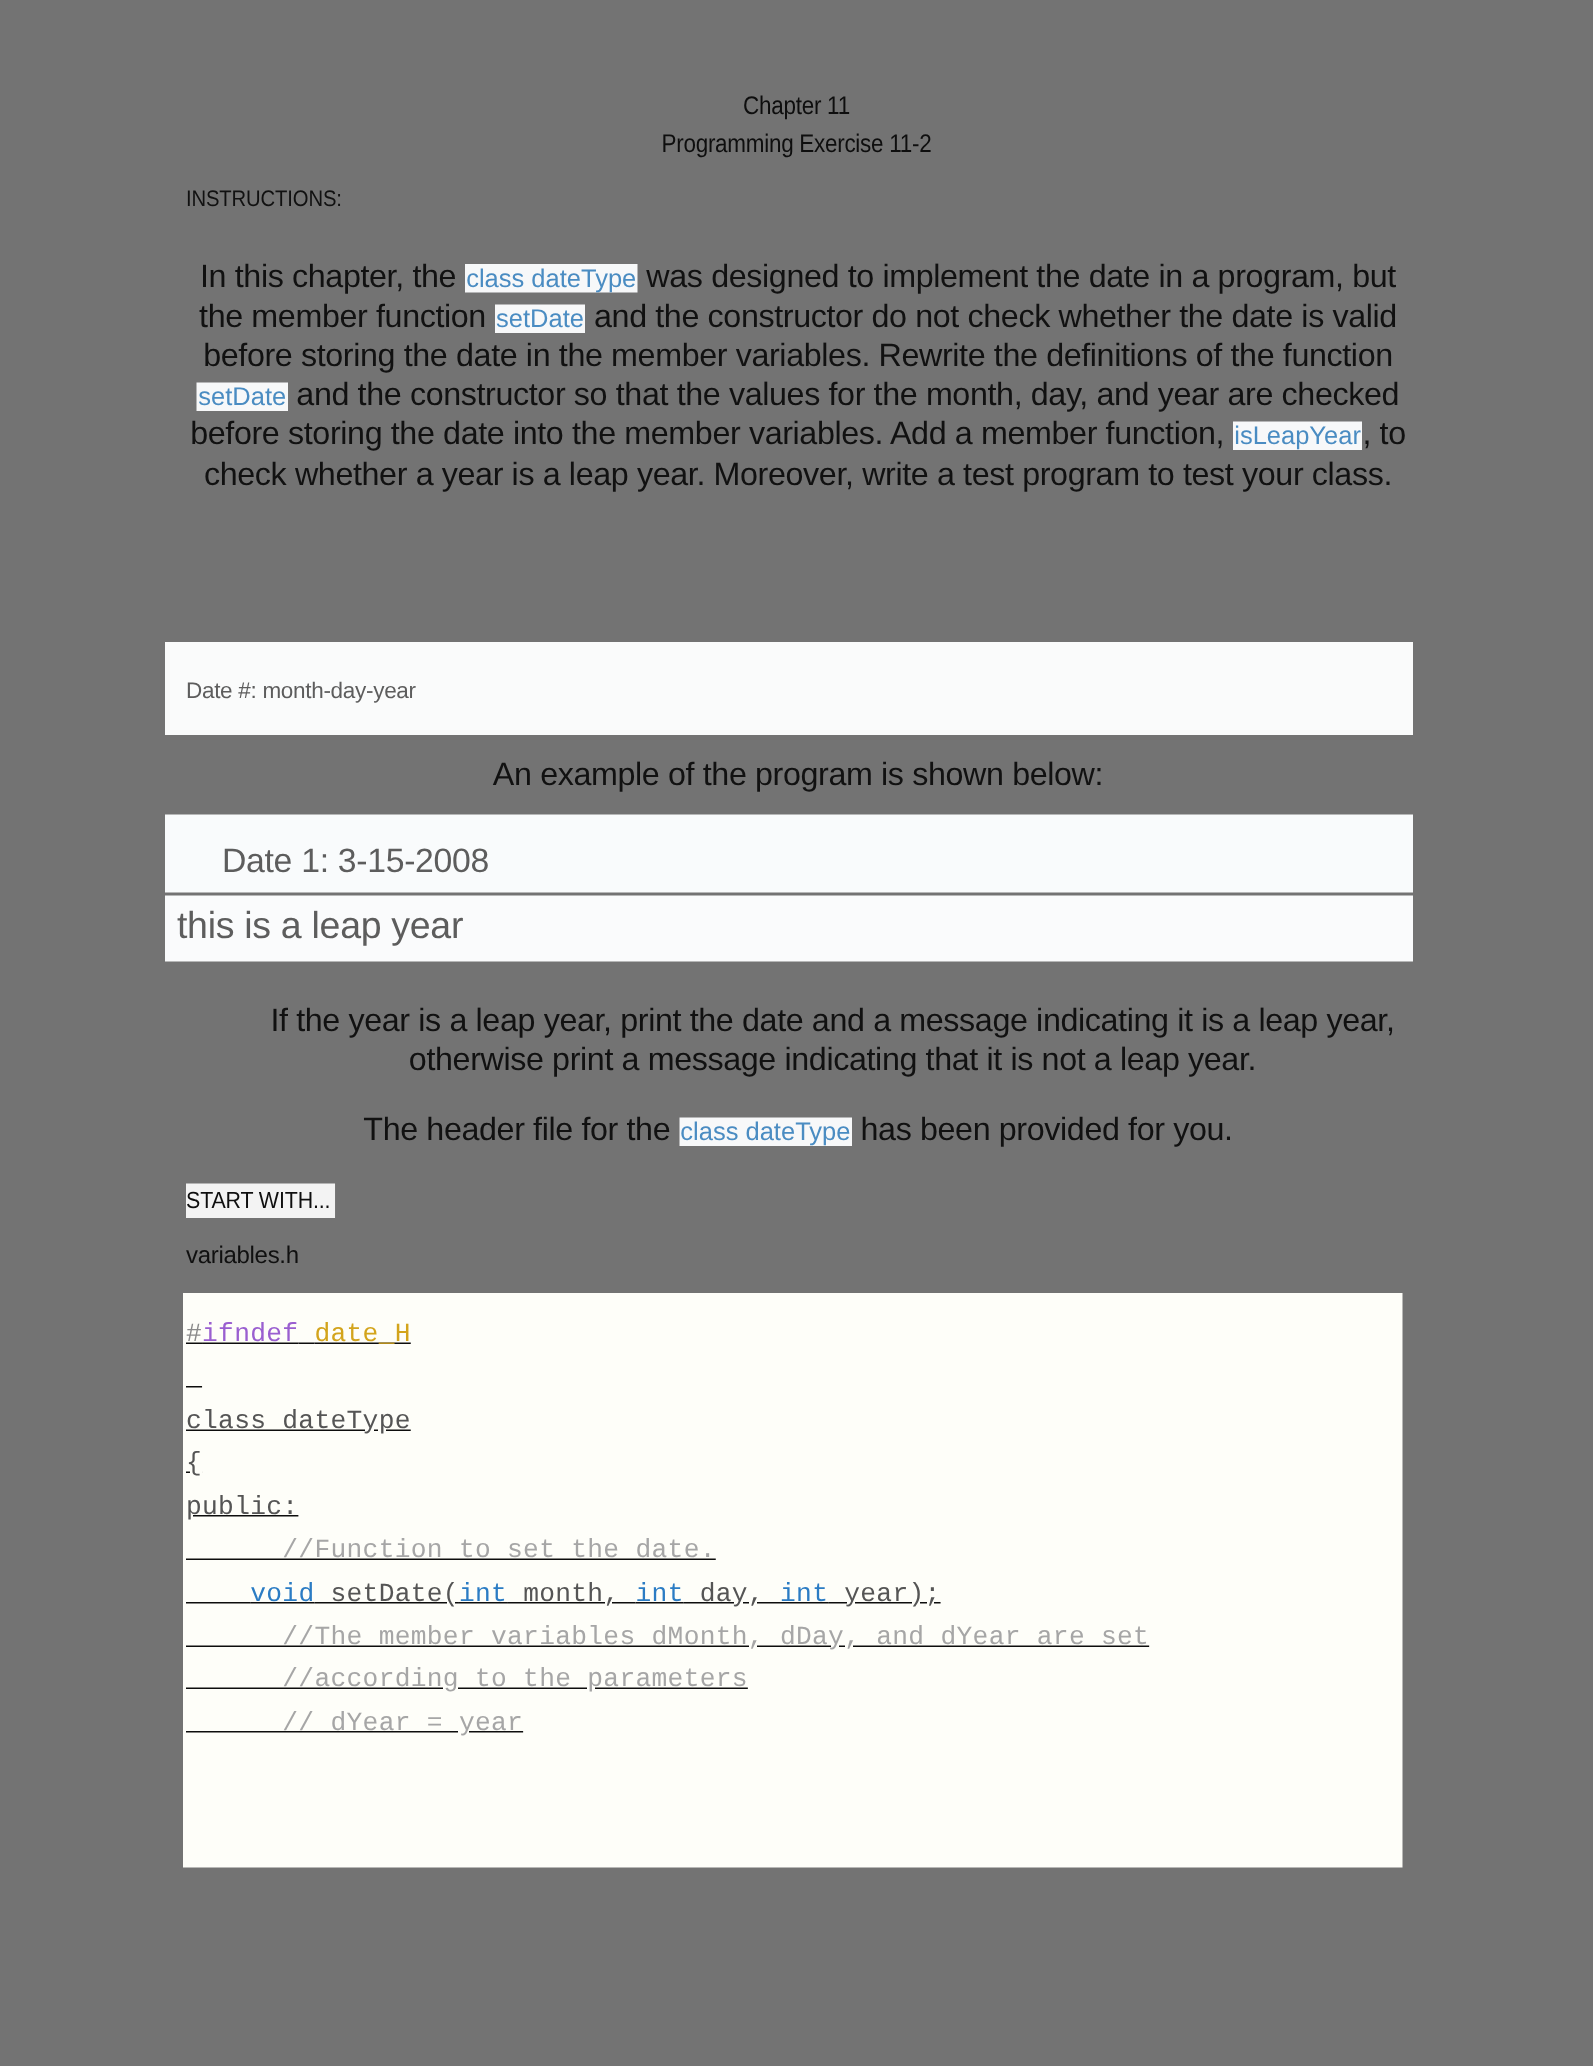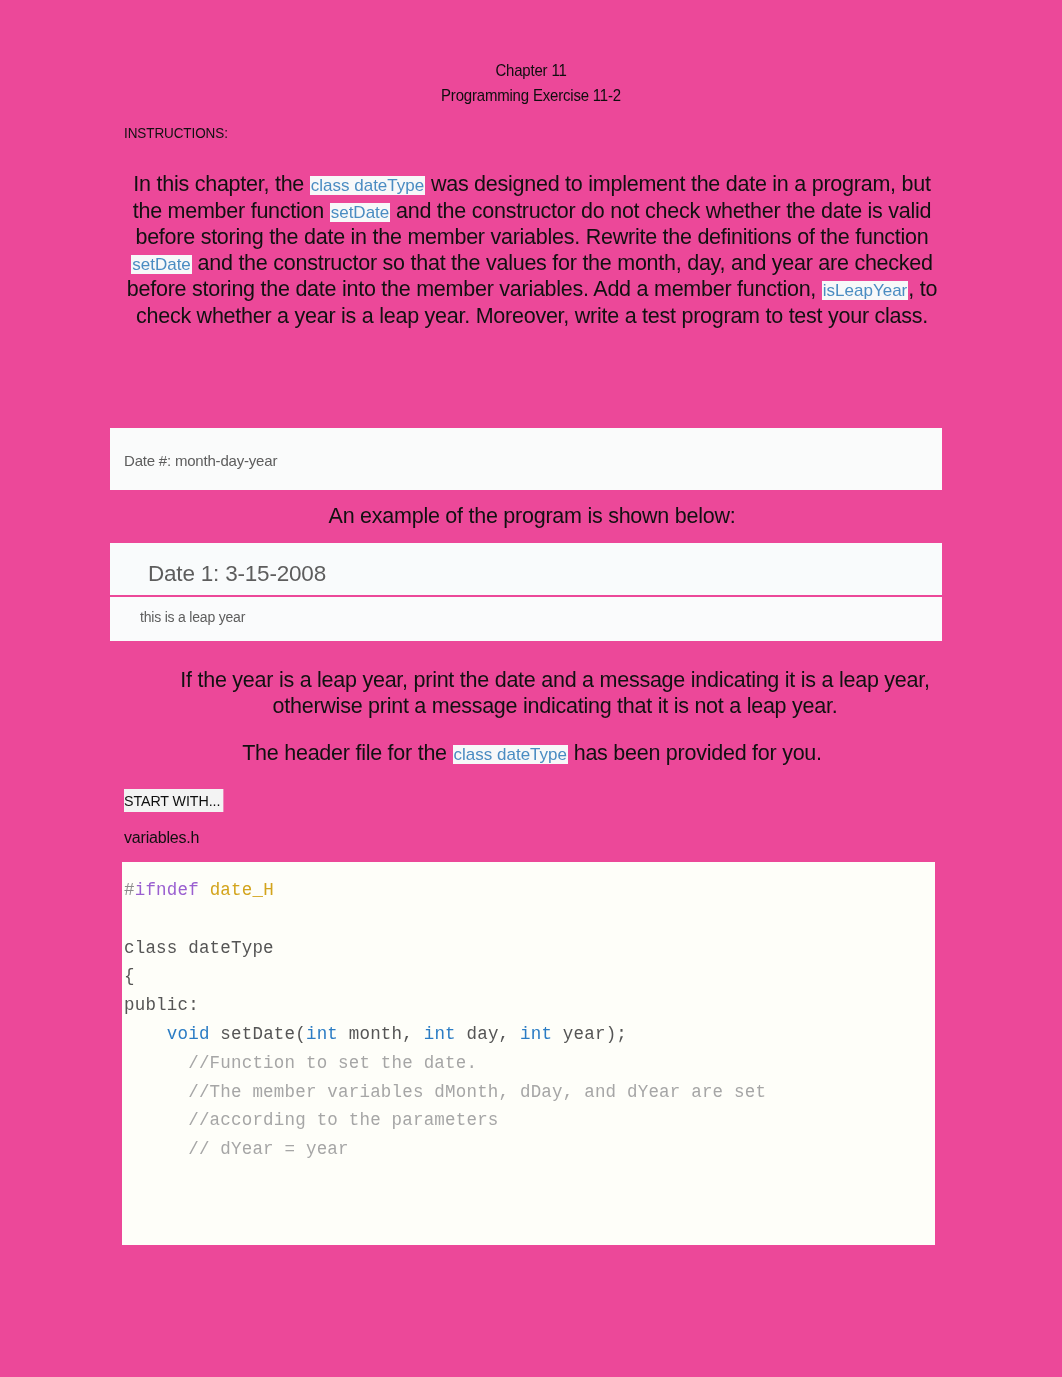--- a/index.html
+++ b/index.html
@@ -12,21 +12,21 @@
     height: 1377px;
     position: relative;
     font-family: "Liberation Sans", sans-serif;
     color: #0d0d0d;
     overflow: hidden;
   }
 
   .page {
     position: absolute;
     inset: 0;
-    background: #ec4899;
+    background: #737373;
   }
 
   
   .doc-header {
     position: absolute;
     top: 58px;
     left: 0;
     width: 1062px;
     text-align: center;
   }
@@ -118,20 +118,21 @@
   
   .code-block {
     position: absolute;
     top: 862px;
     left: 122px;
     width: 813px;
     height: 383px;
     background: #fefef9;
     box-sizing: border-box;
     padding: 14px 0 0 2px;
+    text-decoration: underline;
   }
   .code-line {
     font-family: "Liberation Mono", "DejaVu Sans Mono", monospace;
     font-size: 17.5px;
     line-height: 28.8px;
     color: #555555;
     white-space: pre;
     letter-spacing: 0.2px;
   }
   .tok-pp      { color: #8b8b8b; }
@@ -163,40 +164,40 @@
   </div>
 
   <div class="body-block" style="top:504px;">
     <p class="para">An example of the program is shown below:</p>
   </div>
 
   <div class="band" style="top:543px; height:52px; background:#f9fbfc;">
     <div class="band-text" style="left:38px; top:17px; font-size:22.5px; line-height:28px;">Date 1: 3-15-2008</div>
   </div>
   <div class="band" style="top:597px; height:44px; background:#fafbfc;">
-    <div class="band-text" style="left:30px; top:7px; font-size:14px; line-height:26px;">this is a leap year</div>
+    <div class="band-text" style="left:8px; top:7px; font-size:25px; line-height:26px;">this is a leap year</div>
   </div>
 
   <div class="body-block" style="top:668px;margin-left:23px;">
     <p class="para">If the year is a leap year, print the date and a message indicating it is a leap year, otherwise print a message indicating that it is not a leap year.</p>
   </div>
 
   <div class="body-block" style="top:741px;">
     <p class="para"><span>The header file for the </span><code class="inl">class dateType</code><span> has been provided for you.</span></p>
   </div>
 
   <div class="startwith">START WITH...</div>
   <div class="filename">variables.h</div>
 
   <div class="code-block" id="code-block">
       <div class="code-line"><span class="tok-pp">#</span><span class="tok-dir">ifndef</span><span class="tok-plain"> </span><span class="tok-macro">date_H</span></div>
       <div class="code-line"><span class="tok-plain"> </span></div>
       <div class="code-line"><span class="tok-plain">class dateType</span></div>
       <div class="code-line"><span class="tok-plain">{</span></div>
       <div class="code-line"><span class="tok-plain">public:</span></div>
+      <div class="code-line"><span class="tok-cmt">      //Function to set the date.</span></div>
       <div class="code-line"><span class="tok-plain">    </span><span class="tok-kw">void</span><span class="tok-plain"> setDate(</span><span class="tok-kw">int</span><span class="tok-plain"> month, </span><span class="tok-kw">int</span><span class="tok-plain"> day, </span><span class="tok-kw">int</span><span class="tok-plain"> year);</span></div>
-      <div class="code-line"><span class="tok-cmt">      //Function to set the date.</span></div>
       <div class="code-line"><span class="tok-cmt">      //The member variables dMonth, dDay, and dYear are set</span></div>
       <div class="code-line"><span class="tok-cmt">      //according to the parameters</span></div>
       <div class="code-line"><span class="tok-cmt">      // dYear = year</span></div>
     </div>
 
 </div>
 
 </body></html>

